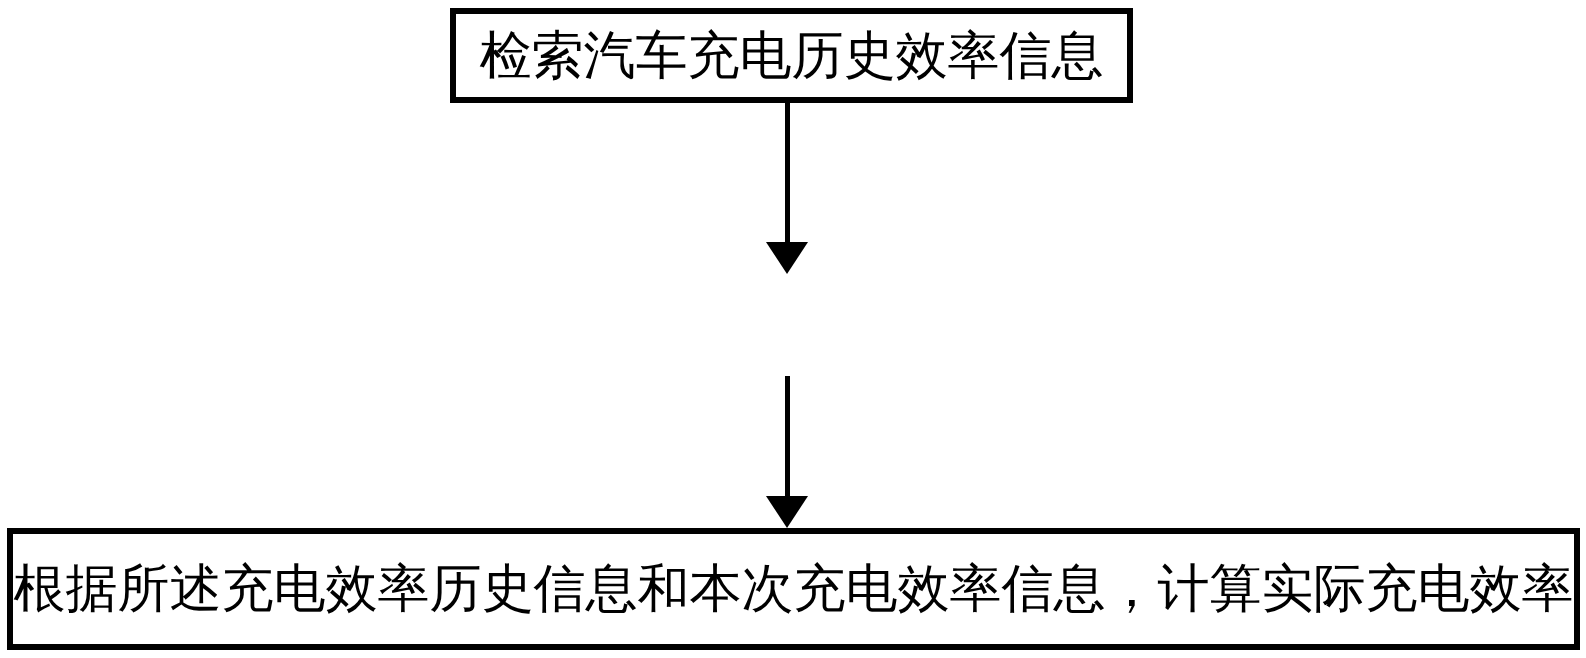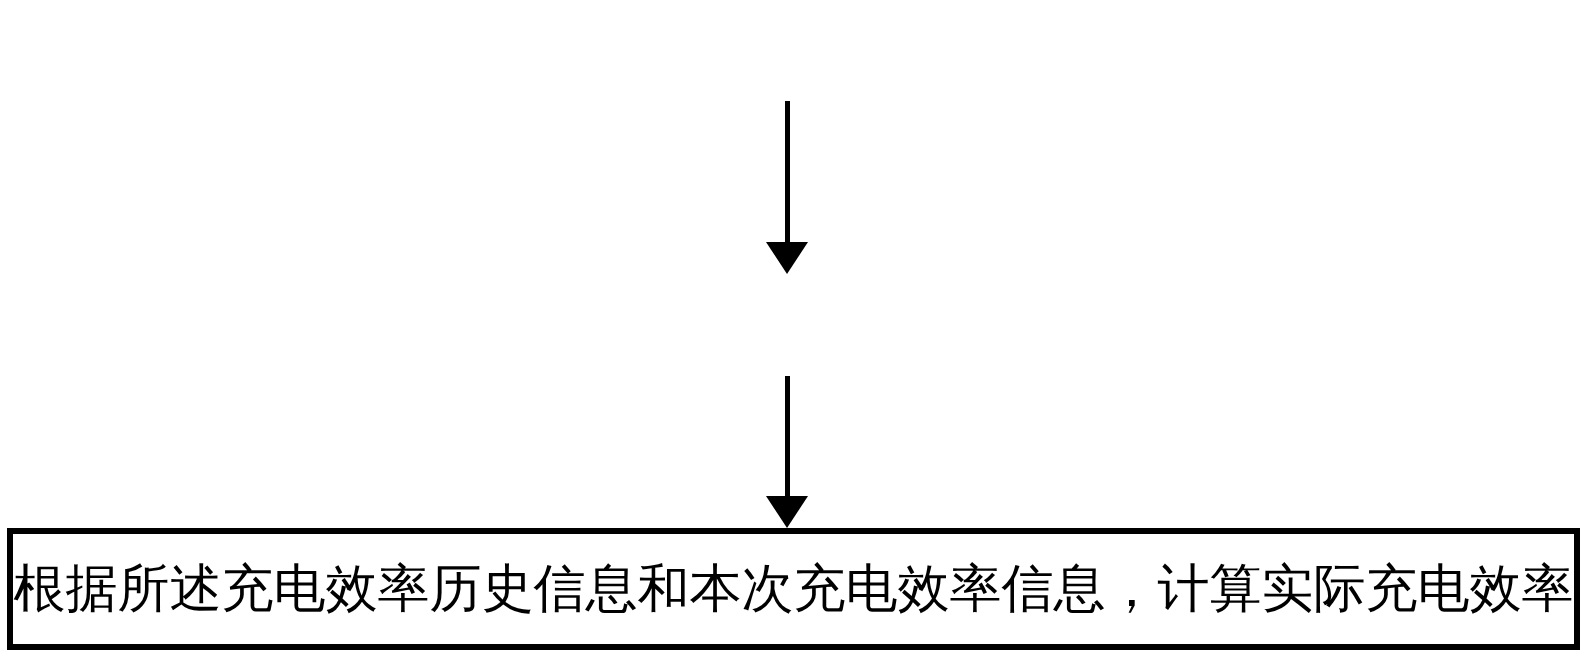--- a/index.html
+++ b/index.html
@@ -78,20 +78,23 @@
   }
   #arrow-head-2 {
     top: 496px;
   }
 </style>
 </head>
 <body>
 
 <div class="canvas">
 
+  <div class="process-box" id="box-step-1">
+    <span class="label">检索汽车充电历史效率信息</span>
+  </div>
 
   <div class="arrow-line" id="arrow-line-1"></div>
   <div class="arrow-head" id="arrow-head-1"></div>
 
 
   <div class="arrow-line" id="arrow-line-2"></div>
   <div class="arrow-head" id="arrow-head-2"></div>
 
   <div class="process-box" id="box-step-3">
     <span class="label">根据所述充电效率历史信息和本次充电效率信息，计算实际充电效率</span>

